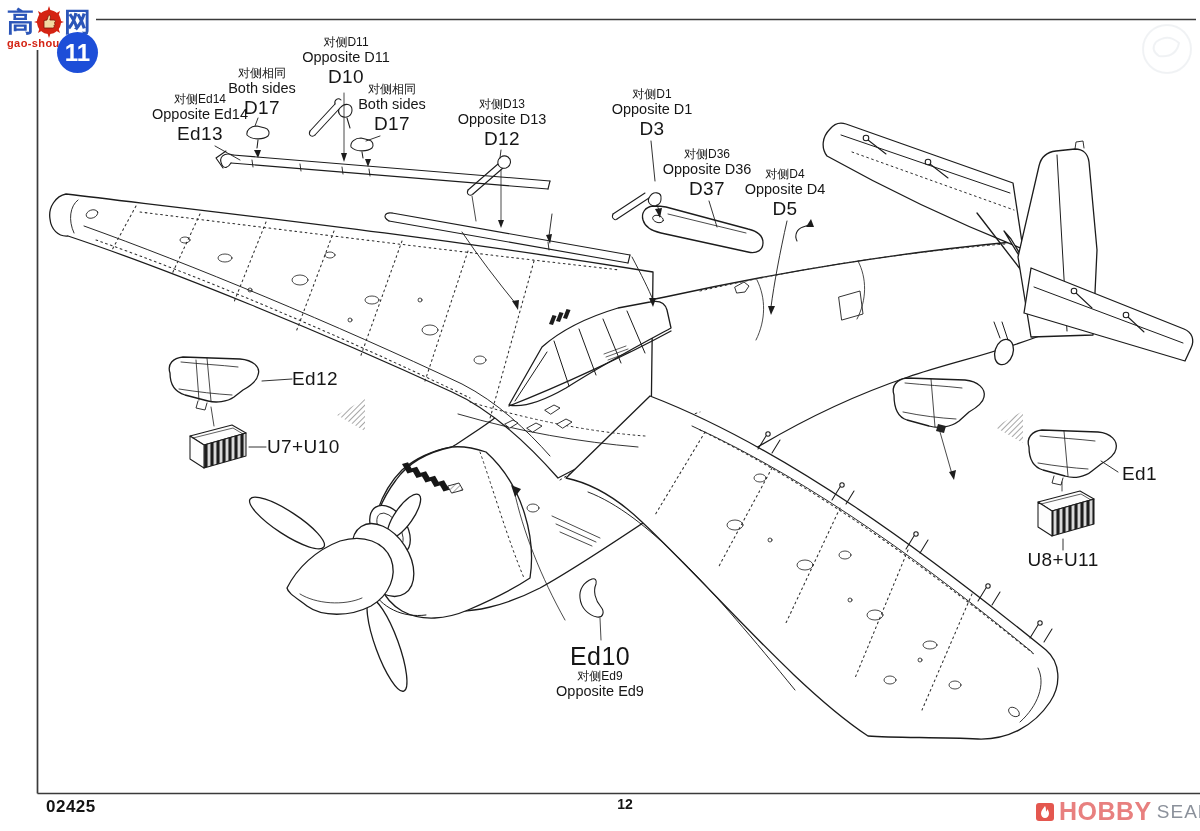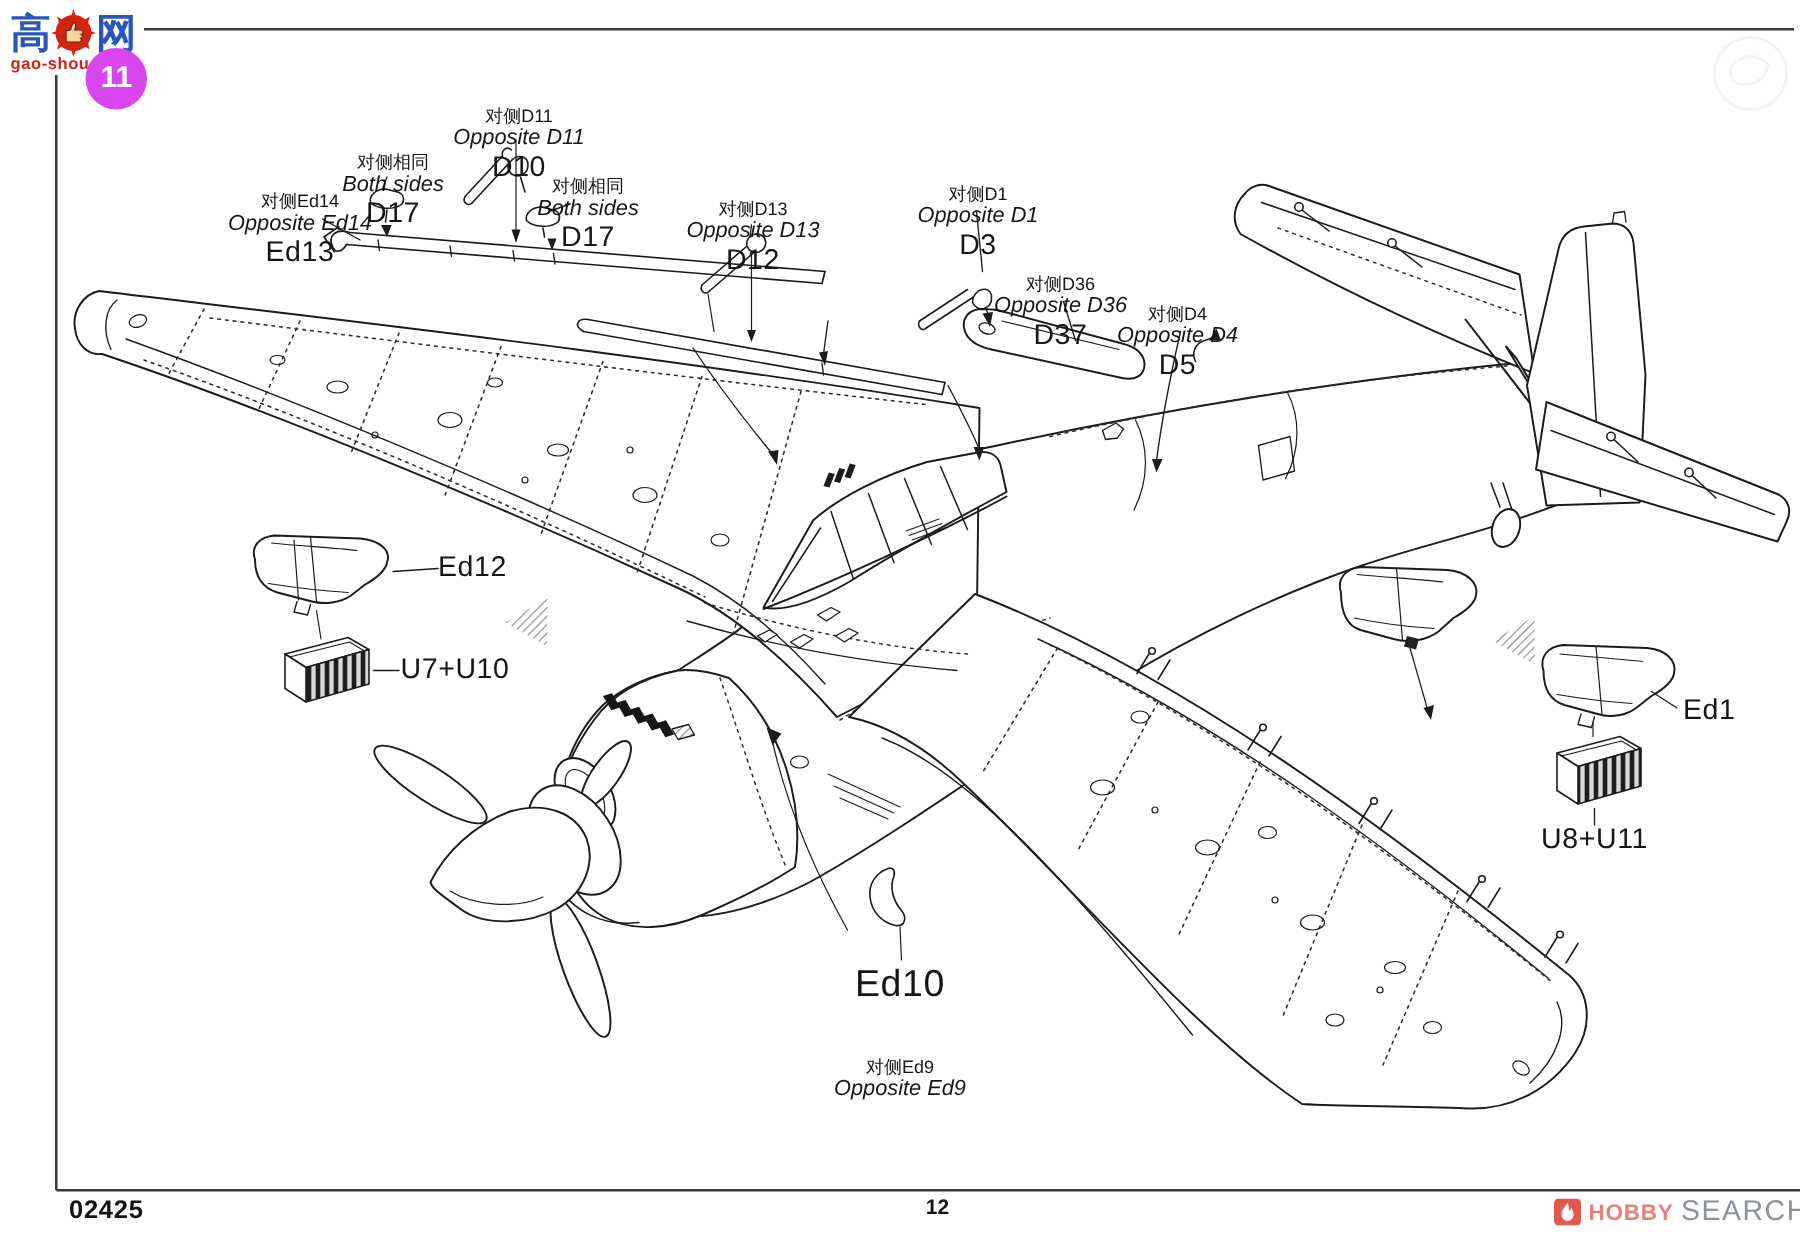--- a/index.html
+++ b/index.html
@@ -2,37 +2,37 @@
 <html><head>
 <meta charset="utf-8">
 <style>
   html,body{margin:0;padding:0;background:#ffffff;}
   #sheet{position:relative;width:1200px;height:831px;background:#ffffff;overflow:hidden;
          font-family:"Liberation Sans","DejaVu Sans",sans-serif;color:#141414;}
   #diagram{position:absolute;left:0;top:0;}
   
   .co{position:absolute;text-align:center;transform:translateX(-50%);line-height:1.12;white-space:nowrap;color:#161616;}
   .co.la{transform:none;text-align:left;}
-  .cn{font-size:12px;font-weight:500;margin-top:35px;}
-  .en{font-size:14.5px;font-weight:500;font-style:italic;}
+  .cn{font-size:12px;font-weight:500;}
+  .en{font-size:14.5px;font-weight:500;}
   .pt{font-size:19px;font-weight:500;letter-spacing:.4px;}
   .pt.big{font-size:25px;}
   
-  .step{position:absolute;left:57px;top:32px;width:41px;height:41px;border-radius:50%;background:#d946ef;
-        color:#fff;font-size:20px;font-weight:bold;display:flex;align-items:center;justify-content:center;}
+  .step{position:absolute;left:57px;top:32px;width:41px;height:41px;border-radius:50%;background:#1d4ed8;
+        color:#fff;font-size:24px;font-weight:bold;display:flex;align-items:center;justify-content:center;}
   
   .wm{position:absolute;left:7px;top:5px;}
   .wm-row{display:flex;align-items:center;gap:0px;height:34px;}
   .wm-char{color:#2b55b8;font-size:27px;font-weight:900;line-height:1;}
   .wm-url{color:#d42313;font-size:11px;font-weight:bold;letter-spacing:.4px;margin-top:-2px;}
   
   .kit{position:absolute;left:46px;top:797px;font-size:17px;font-weight:bold;letter-spacing:.5px;}
   .pageno{position:absolute;left:590px;top:796px;width:70px;text-align:center;font-size:14px;font-weight:bold;}
   .brand{position:absolute;left:1036px;top:797px;display:flex;align-items:center;gap:5px;}
-  .brand .w1{color:#e8807f;font-size:15px;font-weight:bold;letter-spacing:.5px;}
+  .brand .w1{color:#e8807f;font-size:25px;font-weight:bold;letter-spacing:.5px;}
   .brand .w2{color:#8b919b;font-size:19px;font-weight:500;letter-spacing:1px;}
 </style>
 </head>
 <body>
 
 <div id="sheet">
 
 <svg id="diagram" width="1200" height="831" viewBox="0 0 1200 831">
   <defs>
     <pattern id="hatch" width="4" height="4" patternUnits="userSpaceOnUse" patternTransform="rotate(45)">

